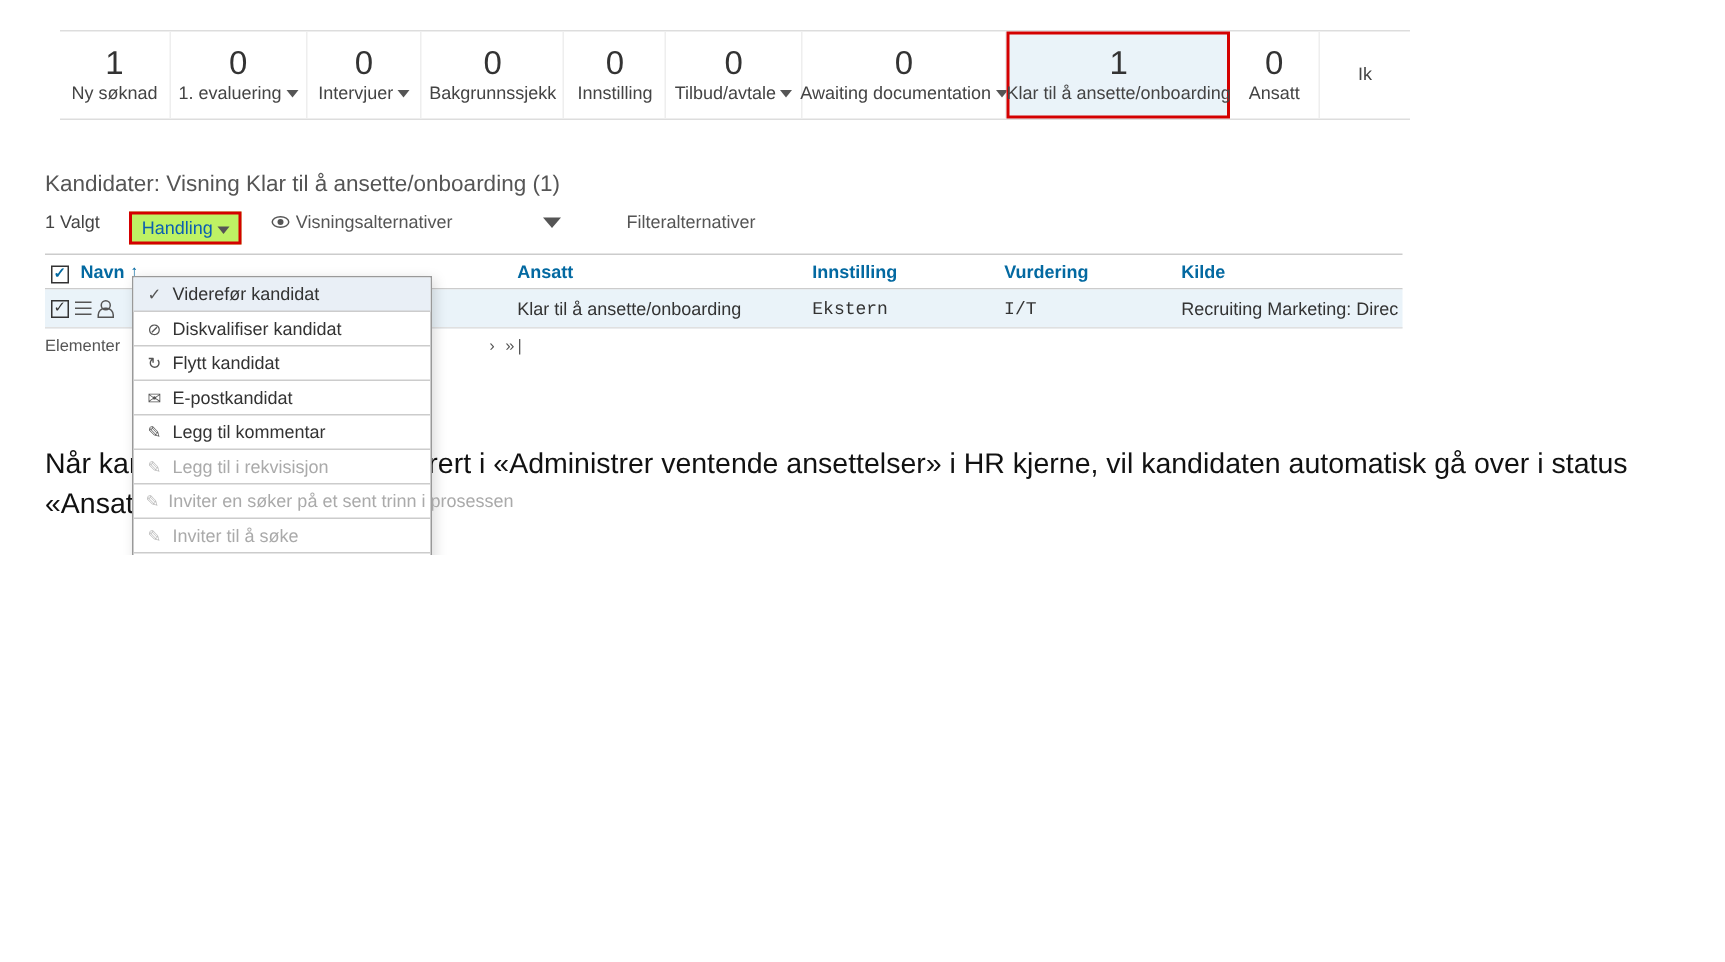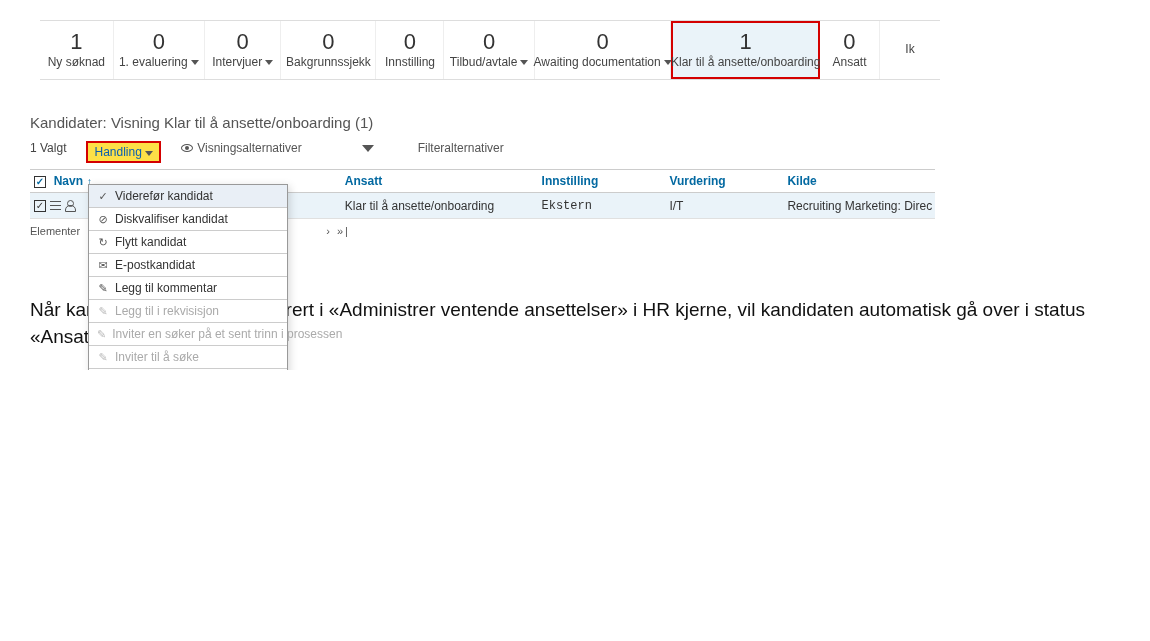--- a/index.html
+++ b/index.html
@@ -77,21 +77,21 @@
     display: inline-flex;
     align-items: center;
     gap: 4px;
     color: #555;
   }
   .handling {
     color: #0b5fb1;
     font-weight: 500;
     border: 2px solid #d40000;
     padding: 2px 6px;
-    background: #fde047;
+    background: #bef264;
     position: relative;
   }
   .eye {
     display: inline-block;
     width: 12px; height: 8px;
     border: 1px solid #555;
     border-radius: 50%;
     position: relative;
   }
   .eye::after {
@@ -173,21 +173,21 @@
     height: 26px;
     font-size: 12px;
     background: #eaf3f9;
     width: 905px;
   }
   .td-check { width:20px; display:flex; align-items:center; justify-content:center; gap:2px; }
   .td-actions { width: 40px; display:flex; gap:4px; align-items:center; color:#555; }
   .td-name { width: 260px; }
   .td-status { width: 200px; color:#333;}
   .td-type { width: 130px; font-family: Liberation Mono, monospace; }
-  .td-rating { width: 120px; }
+  .td-rating { width: 120px; font-family: Liberation Mono, monospace; }
   .td-source { width: 150px; }
 
   .pager {
     margin: 6px 0 0 30px;
     font-size: 11px;
     color: #555;
     display: flex;
     align-items: center;
     gap: 10px;
   }

